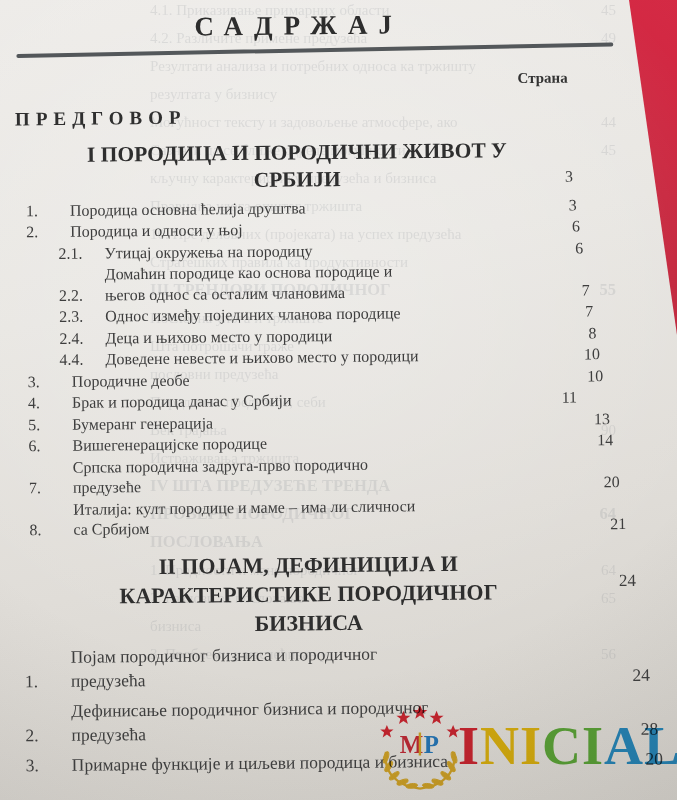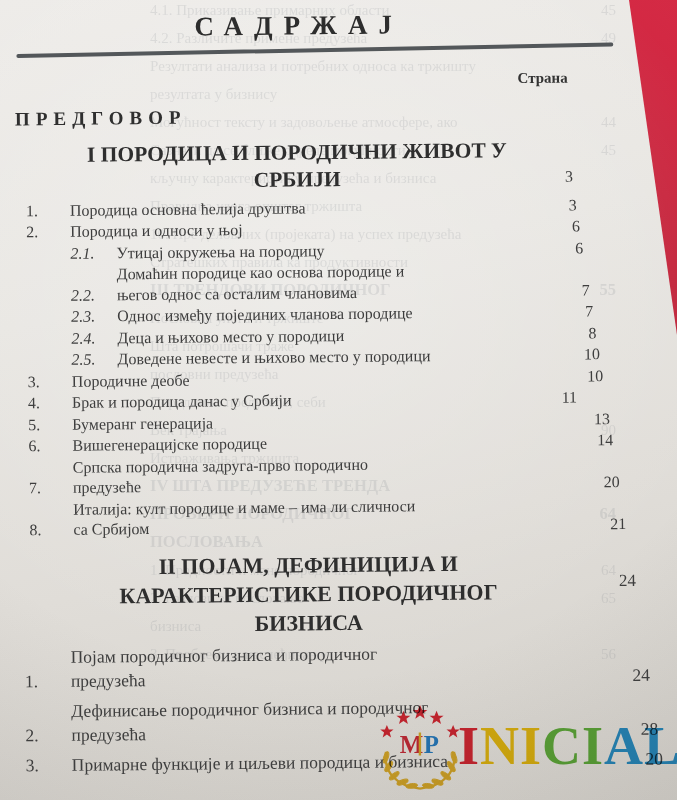--- a/index.html
+++ b/index.html
@@ -34,21 +34,21 @@
   .sec1 .shline{font-size:21.5px;line-height:27px;padding-right:78px;}
   .sec2 .shline{font-size:22px;line-height:29px;padding-right:64px;}
   .sec-pn{position:absolute;font-weight:normal;font-size:16px;color:#3e3e3e;}
   .sec1 .sec-pn{bottom:1px;}
   .sec2 .sec-pn{bottom:10px;font-size:17px;}
   .rows{margin-top:5px;}
   .row{display:flex;align-items:flex-end;}
   .sec1 .row{margin:0 0 1px 28px;font-size:16px;line-height:20.5px;}
   .sec2 .row{margin:0 0 6px 22px;font-size:17.5px;line-height:24px;}
   .row .n{flex:none;width:44px;}
-  .row.l2 .n{margin-left:44px;width:46px;font-style:italic;}
+  .row.l2 .n{margin-left:32px;width:46px;}
   .sec2 .row .n{width:46px;}
   .row .t{flex:0 1 auto;}
   .row .p{flex:none;margin-left:auto;}
   
   .wm{position:absolute;left:374px;top:700px;width:300px;height:98px;z-index:5;
     mix-blend-mode:multiply;opacity:.93;display:flex;align-items:flex-start;}
   .wm .emblem{flex:none;width:92px;height:92px;margin-top:4px;}
   .wm .word{font-weight:bold;font-size:54px;line-height:92px;letter-spacing:1px;
     font-family:"Liberation Serif",serif;white-space:nowrap;margin-left:-8px;}
 </style>
@@ -214,21 +214,21 @@
               <span class="p pn" style="margin-right: 82.9379px;">7</span>
             </div>
             <div class="row l2">
               <span class="n">2.4.</span>
               <span class="t">
                 <div>Деца и њихово место у породици</div>
               </span>
               <span class="p pn" style="margin-right: 79.8206px;">8</span>
             </div>
             <div class="row l2">
-              <span class="n">2.5.</span>
+              <span class="n">4.4.</span>
               <span class="t">
                 <div>Доведене невесте и њихово место у породици</div>
               </span>
               <span class="p pn" style="margin-right: 76.6911px;">10</span>
             </div>
             <div class="row">
               <span class="n">3.</span>
               <span class="t">
                 <div>Породичне деобе</div>
               </span>

